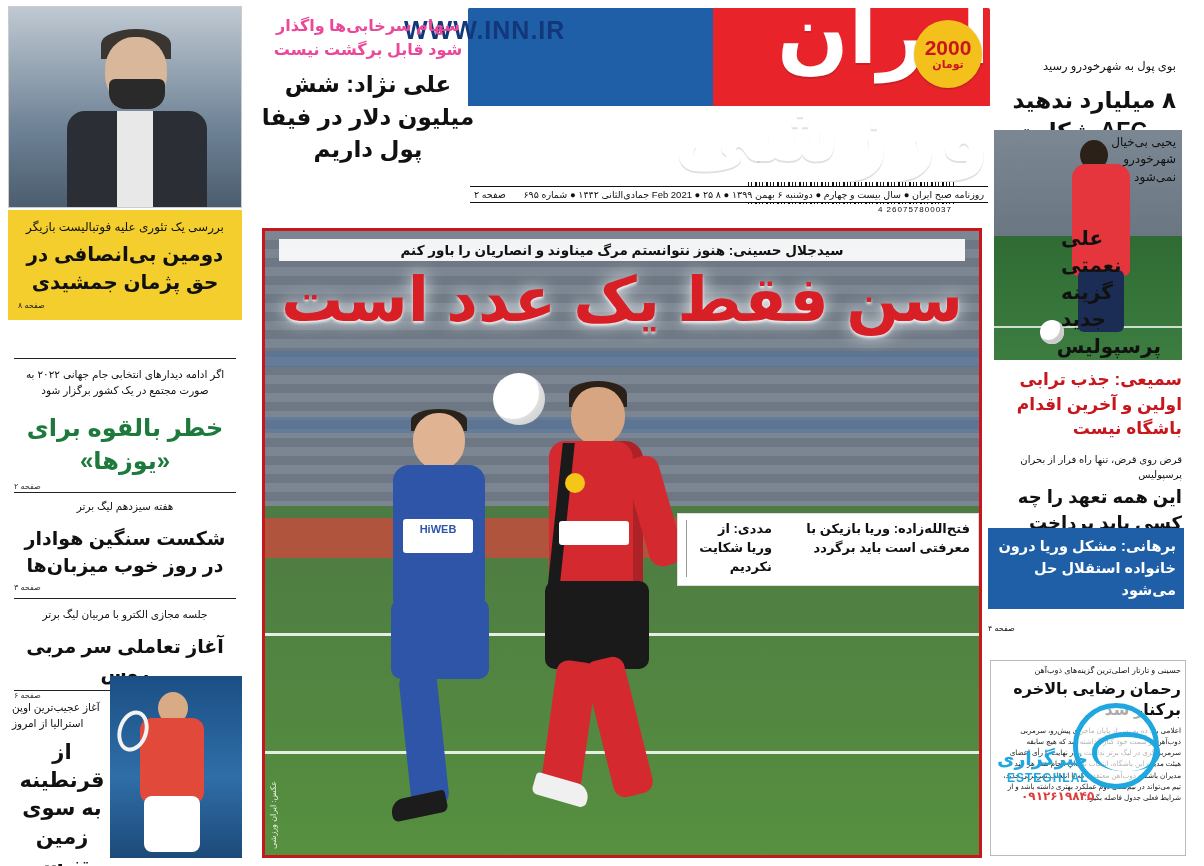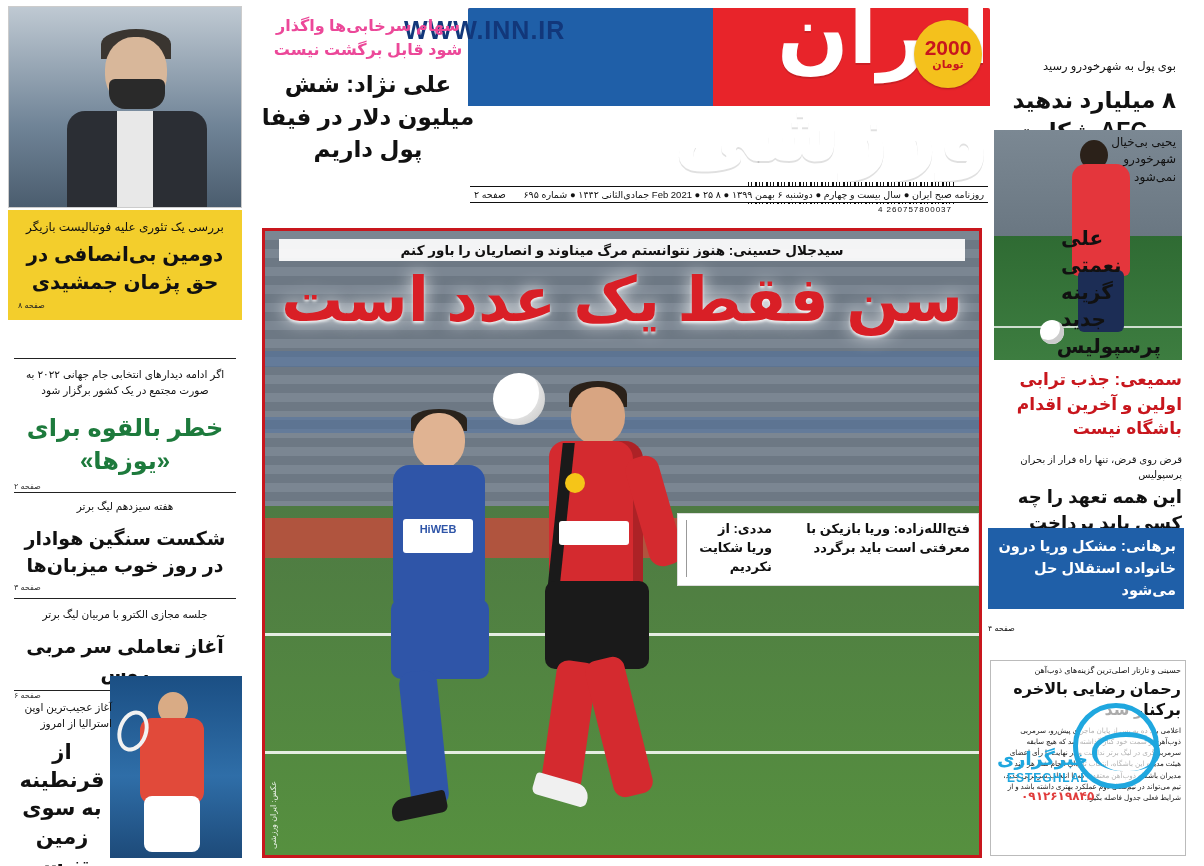--- a/index.html
+++ b/index.html
@@ -848,20 +848,20 @@
     <div class="rc-rule" style="top:690px"></div>
 
     <div class="rc-bottom-photo">
       <div class="tennis-head"></div>
       <div class="tennis-body"></div>
       <div class="tennis-legs"></div>
       <div class="tennis-racket"></div>
     </div>
 
     <div class="abs" style="top:700px; left:8px; width:108px; padding:0 4px;">
-      <div style="font-size:10.5px;line-height:1.5;color:#111;text-align:right;">آغاز عجیب‌ترین اوپن استرالیا از امروز</div>
+      <div style="font-size:10.5px;line-height:1.5;color:#111;text-align:left;">آغاز عجیب‌ترین اوپن استرالیا از امروز</div>
       <div style="font-size:21px;font-weight:bold;line-height:1.35;color:#111;text-align:center;margin-top:6px;">از قرنطینه به سوی زمین تنیس</div>
 
     </div>
 
   </div>
 
 </div>
 
 </body></html>

